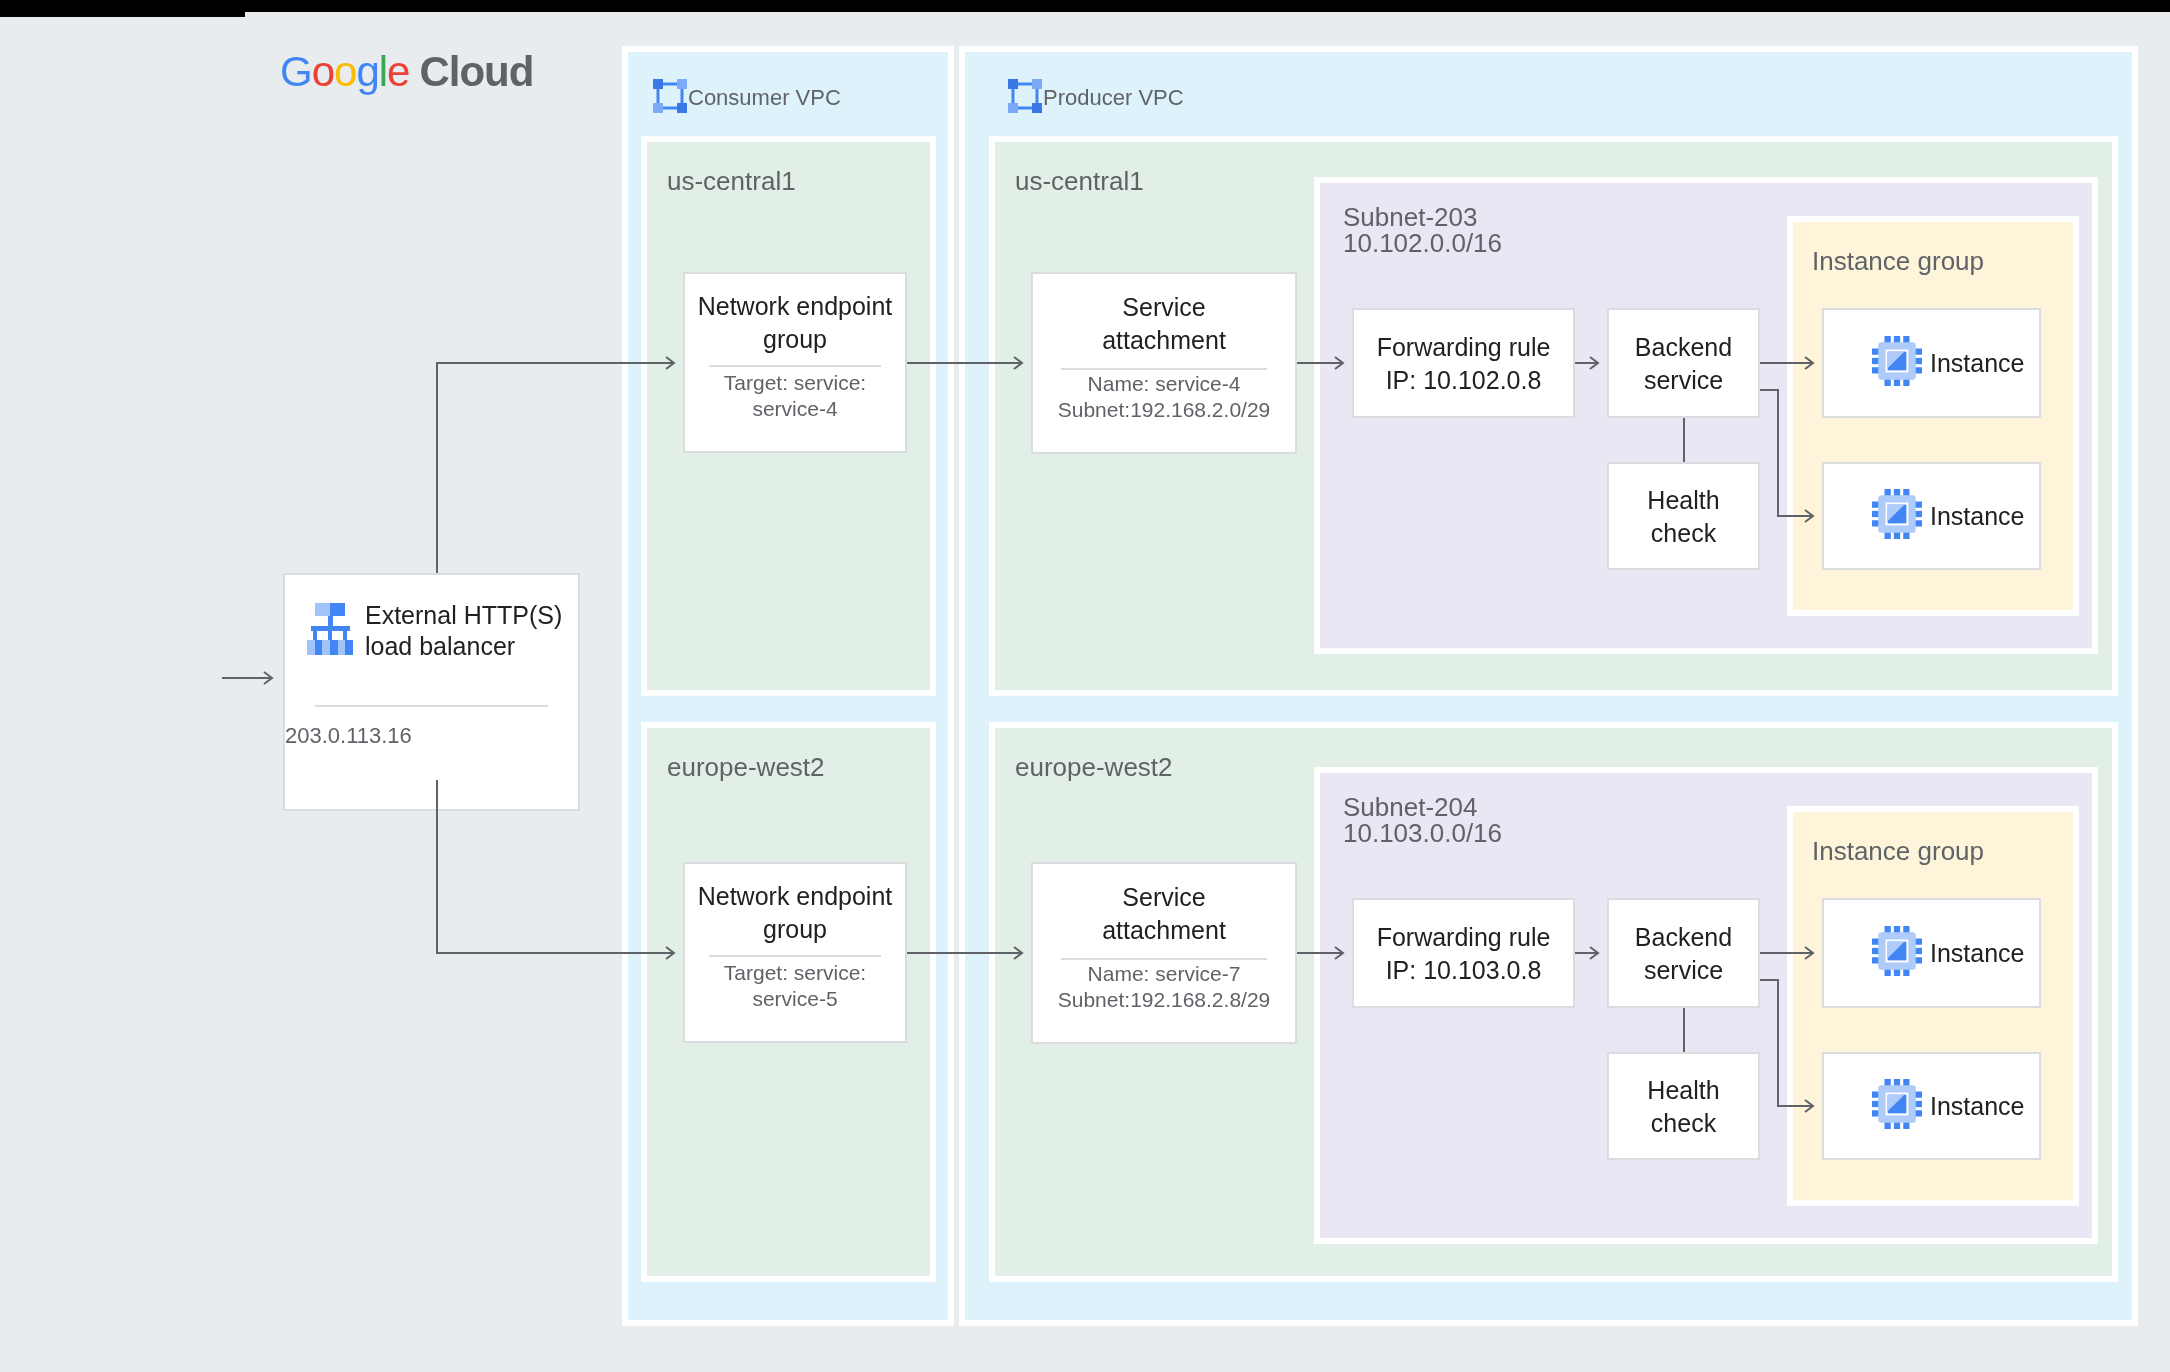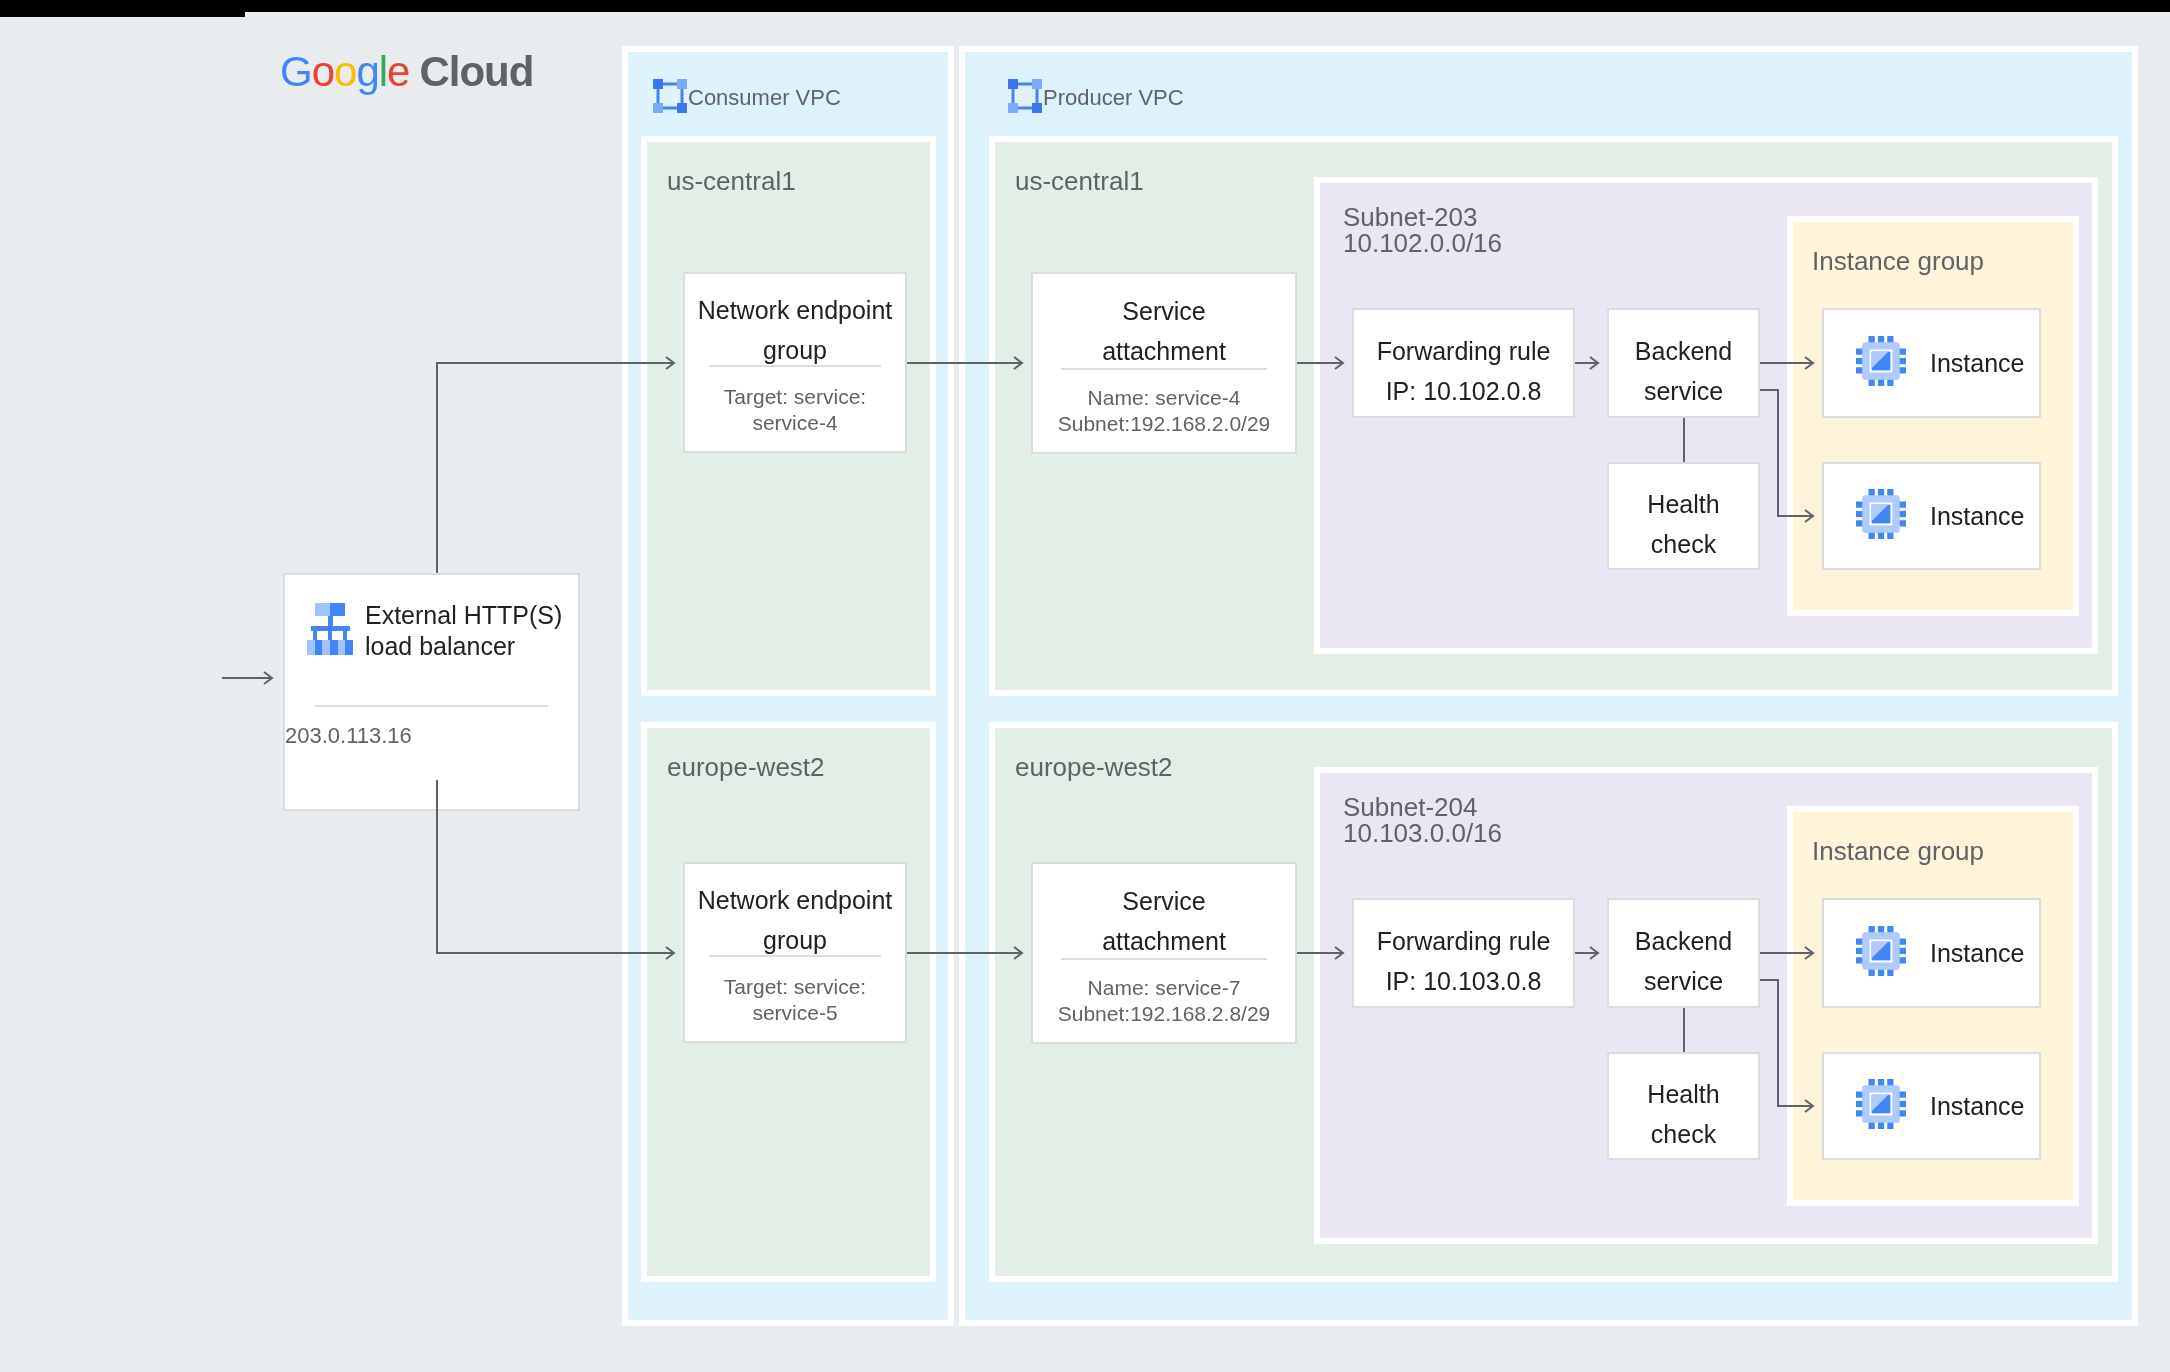--- a/index.html
+++ b/index.html
@@ -16,24 +16,24 @@
   
   .vpc{background:#def2fb;border:6px solid #fff;box-sizing:border-box;}
   .region{background:#e1efe6;border:6px solid #fff;box-sizing:border-box;}
   .subnet{background:#ebe6f3;border:6px solid #fff;box-sizing:border-box;}
   .igroup{background:#fdf4da;border:6px solid #fff;box-sizing:border-box;}
   .zone-label{font-size:26px;color:#5f6368;line-height:26px;}
   .vpc-head{display:flex;align-items:center;}
   .vpc-head .txt{font-size:22px;color:#5f6368;}
   
   .node{background:#fff;border:2px solid #dadce0;box-sizing:border-box;}
-  .ttl{font-size:25px;line-height:40px;color:#202124;text-align:center;}
+  .ttl{font-size:25px;line-height:33px;color:#202124;text-align:center;}
   .sub{font-size:21px;line-height:26px;color:#5f6368;text-align:center;}
   .divider{position:absolute;height:2px;background:#dadce0;}
-  .inst{display:flex;align-items:center;padding-left:32px;gap:24px;}
+  .inst{display:flex;align-items:center;padding-left:48px;gap:8px;}
   .inst .lbl{font-size:25px;color:#202124;}
   .internet-node{display:flex;align-items:center;padding-left:26px;gap:18px;
                  box-shadow:22px 3px 0 #d9dcdf;}
   .internet-node .lbl{font-size:25px;color:#202124;}
   svg.overlay{position:absolute;left:0;top:0;pointer-events:none;}
 </style>
 </head>
 <body>
 
 <div id="canvas">

